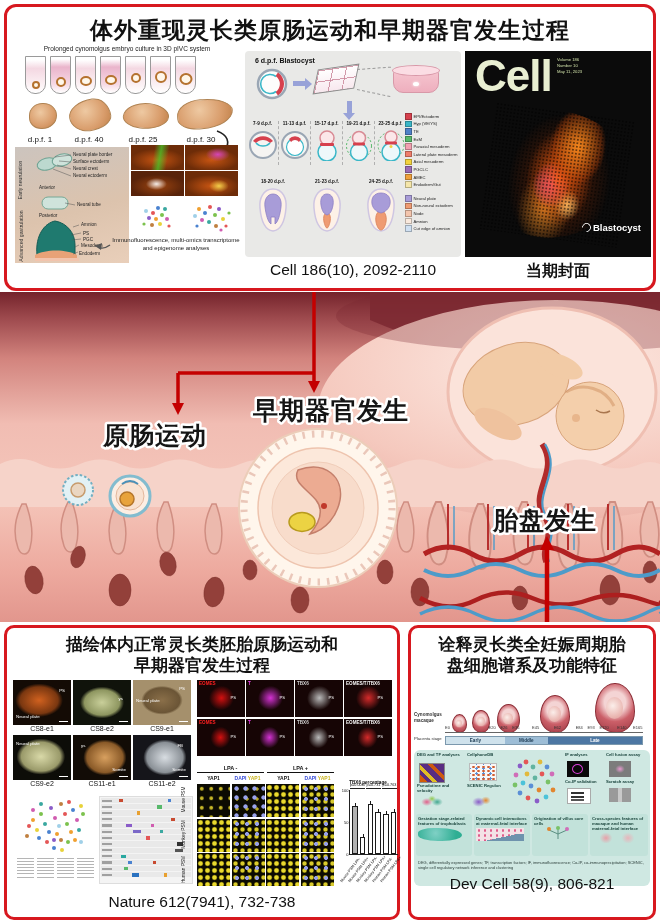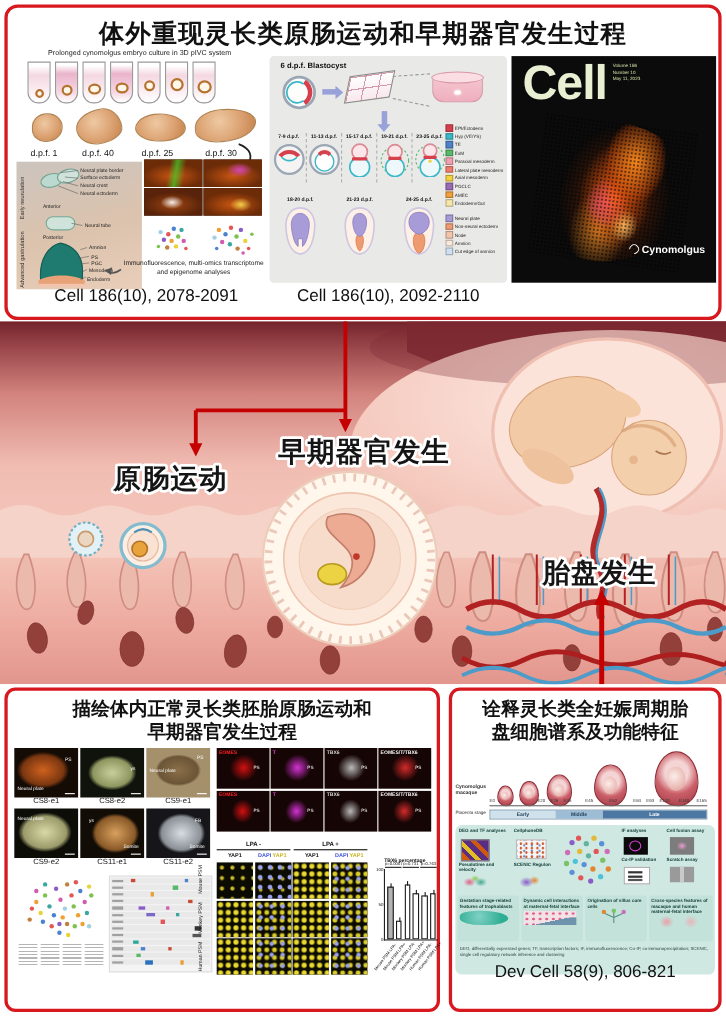--- a/index.html
+++ b/index.html
@@ -403,25 +403,25 @@
   </div>
 
   <div class="cover" style="left:458px;top:44px;width:186px;height:206px">
     <div class="abs mast" style="left:10px;top:4px">Cell</div>
     <div class="abs issue" style="left:92px;top:6px">
       <div>Volume 186</div>
       <div>Number 10</div>
       <div>May 11, 2023</div>
     </div>
     <div class="cart"></div>
-    <div class="cp"><span class="cpi"></span><span>Cynomolgus</span></div>
-  </div>
-
-  <span class="cit" style="left:18px;top:254px;width:216px">Cell 186(10), 2078-2091</span>
+    <div class="cp"><span class="cpi"></span><span>Blastocyst</span></div>
+  </div>
+
   <span class="cit" style="left:240px;top:254px;width:212px">Cell 186(10), 2092-2110</span>
+  <span class="zhcap" style="left:458px;top:254px;width:186px">当期封面</span>
 </section>
 
 <svg class="abs" style="left:0;top:292px" width="660" height="330" viewBox="0 0 660 330">
   <defs>
     <linearGradient id="bgG" x1="0" y1="0" x2="0" y2="1">
       <stop offset="0" stop-color="#74232b"></stop>
         <stop offset="0.08" stop-color="#9e4a4e"></stop>
         <stop offset="0.2" stop-color="#d2837d"></stop>
       <stop offset="0.4" stop-color="#f1bdb3"></stop>
         <stop offset="0.62" stop-color="#f5c6ba"></stop>
@@ -741,20 +741,21 @@
       <span class="pv" style="left:32px;top:-7px;width:15px">p=0.763</span>
     </div>
     <span class="xl" style="left:-9px;top:77px">Mouse PSM LPA-</span>
     <span class="xl" style="left:-1px;top:77px">Mouse PSM LPA+</span>
     <span class="xl" style="left:7px;top:77px">Monkey PSM LPA-</span>
     <span class="xl" style="left:15px;top:77px">Monkey PSM LPA+</span>
     <span class="xl" style="left:23px;top:77px">Human PSM LPA-</span>
     <span class="xl" style="left:31px;top:77px">Human PSM LPA+</span>
   </div>
 
+  <span class="cit" style="left:0;bottom:6px;width:100%">Nature 612(7941), 732-738</span>
 </section>
 
 <section class="box" style="left:408px;top:625px;width:248px;height:295px;border-radius:10px">
   <div class="abs ctr btitle" style="left:0;top:27px;width:100%">盘细胞谱系及功能特征</div>
   <div class="abs ctr btitle" style="left:0;top:6px;width:100%">诠释灵长类全妊娠周期胎</div>
 
   <div class="ut" style="left:41px;top:86px;width:13px;height:17px"></div>
   <div class="ut" style="left:61px;top:82px;width:16px;height:21px"></div>
   <div class="ut" style="left:86px;top:76px;width:21px;height:27px"></div>
   <div class="ut" style="left:129px;top:67px;width:28px;height:36px"></div>

